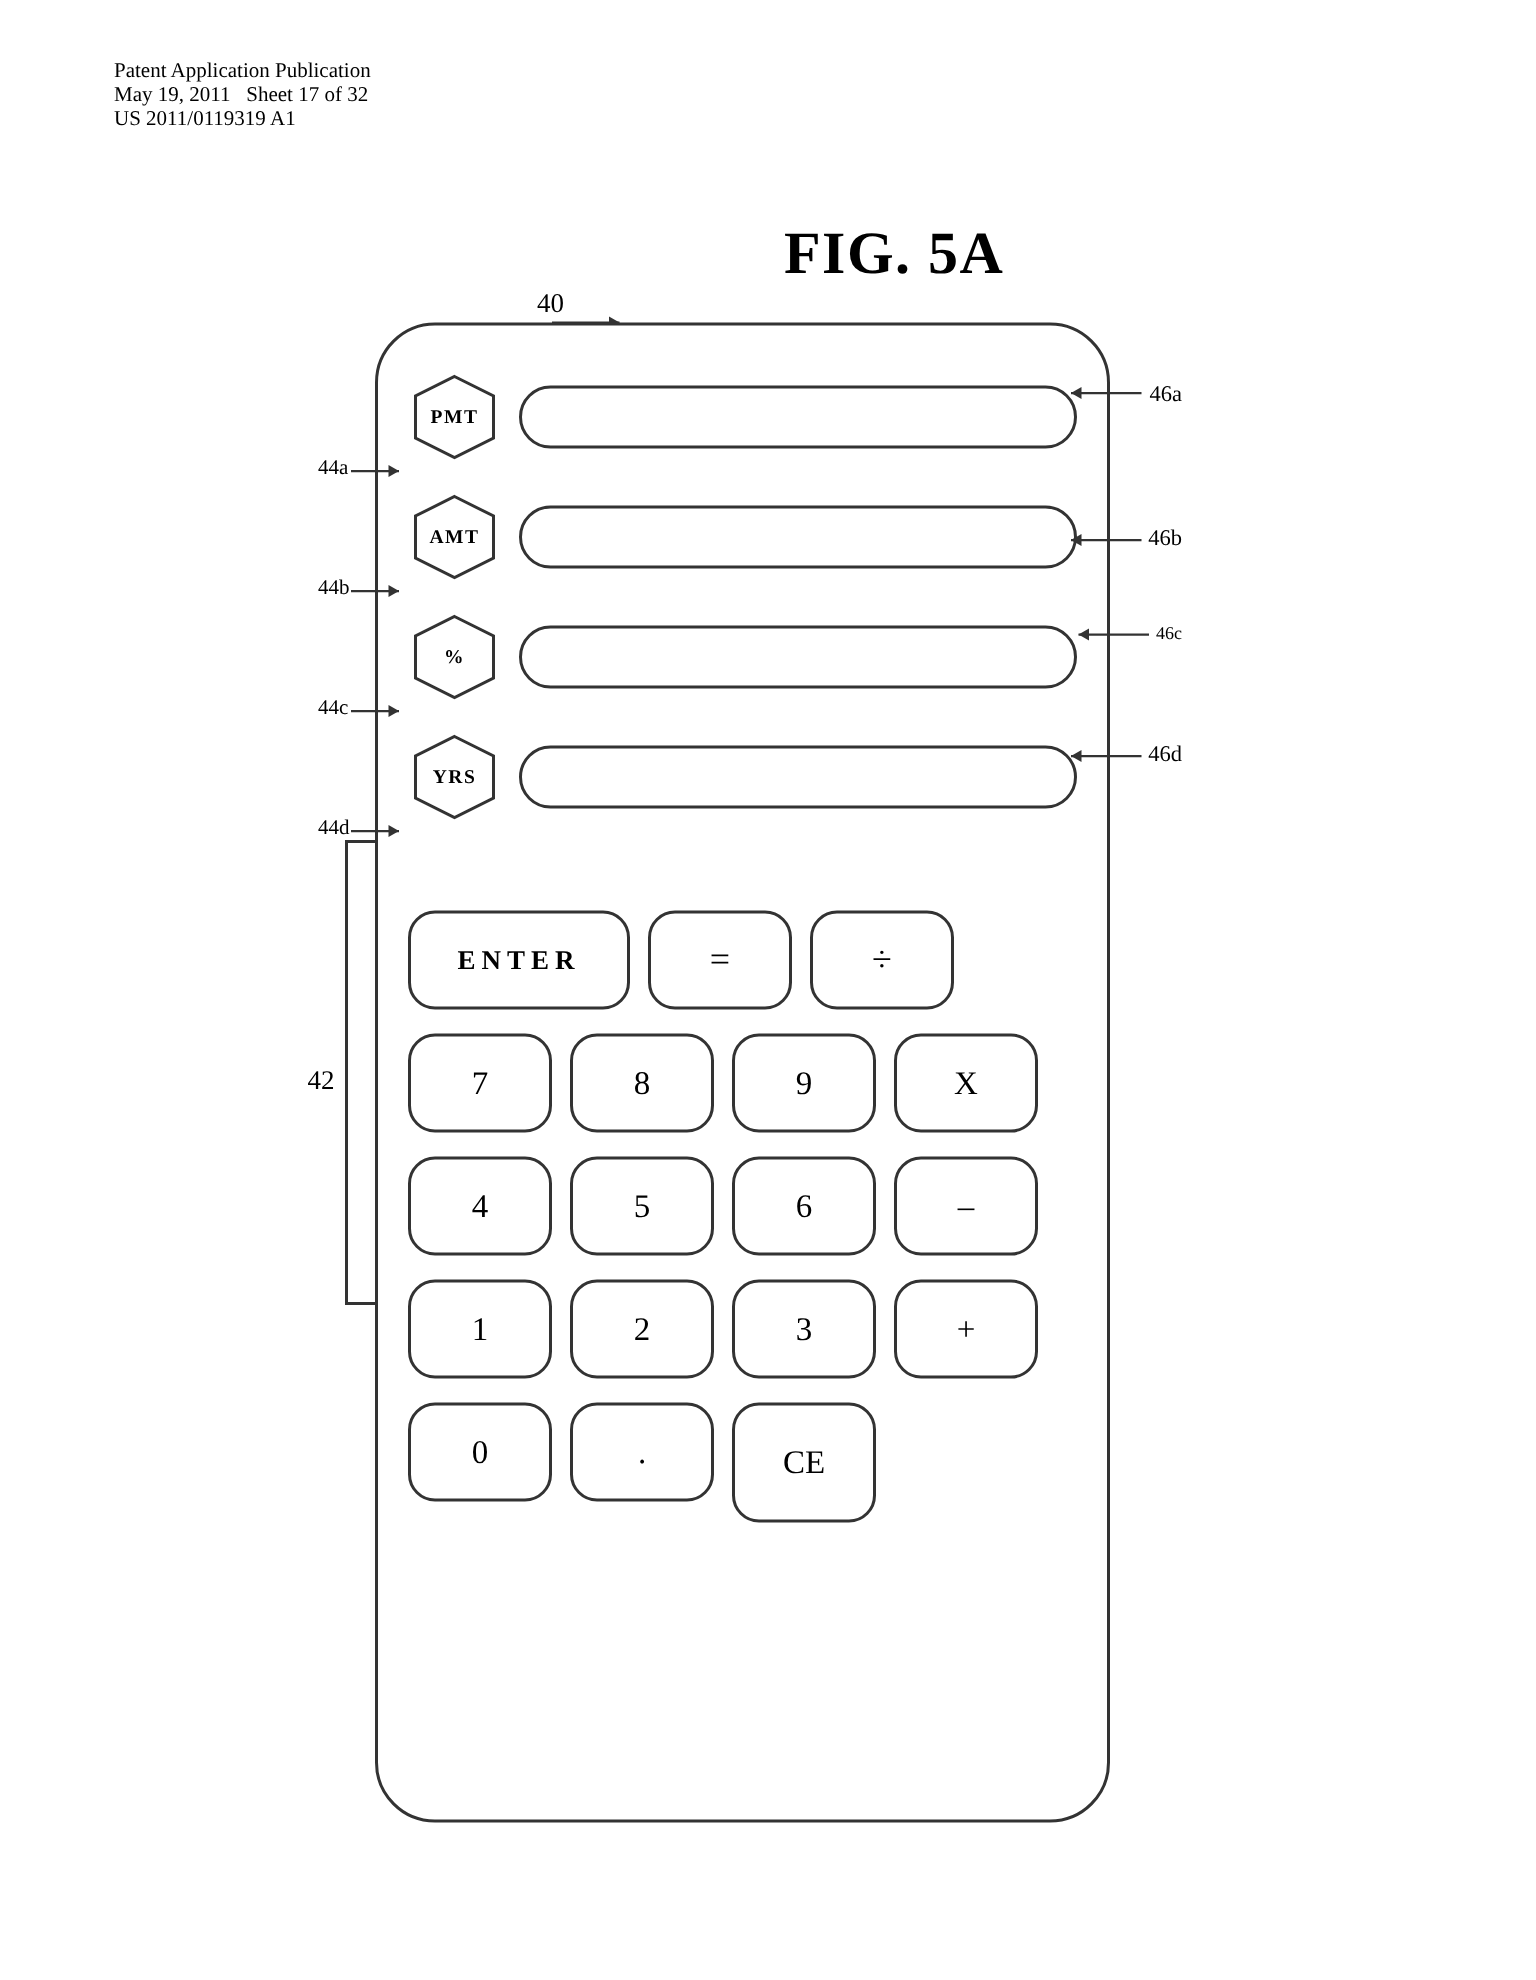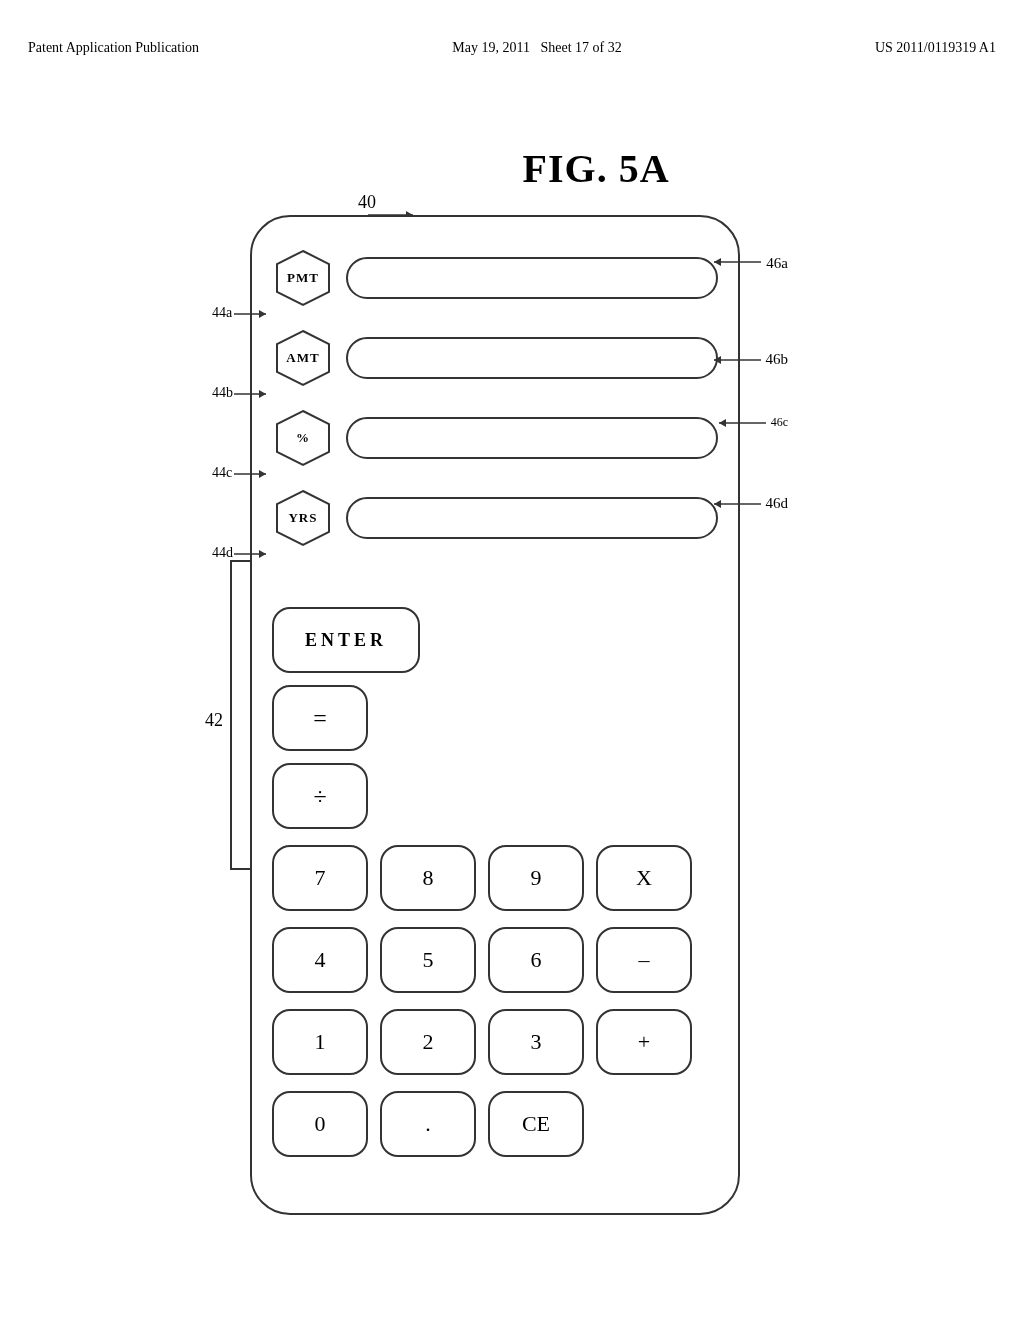--- a/index.html
+++ b/index.html
@@ -13,22 +13,23 @@
     }
 
     
     .header {
       position: absolute;
       top: 40px;
       left: 0;
       right: 0;
       display: flex;
       justify-content: space-between;
-      padding: 0 28px;
+      padding: 0 76px;
       font-size: 14px;
+      flex-direction: column;
     }
 
     
     .fig-title {
       position: absolute;
       top: 145px;
       left: 50%;
       transform: translateX(-20%);
       font-size: 40px;
       font-weight: bold;
@@ -154,21 +155,21 @@
       align-items: center;
       justify-content: center;
       font-size: 18px;
       font-weight: bold;
       letter-spacing: 4px;
       font-family: 'Times New Roman', Times, serif;
       cursor: pointer;
     }
     .key-ce {
       width: 96px;
-      height: 66px;
+      height: 80px;
       border: 2px solid #333;
       border-radius: 18px;
       background: #fff;
       display: flex;
       align-items: center;
       justify-content: center;
       font-size: 22px;
       cursor: pointer;
     }
     .key-onc {
@@ -182,21 +183,20 @@
       justify-content: center;
       font-size: 18px;
       cursor: pointer;
     }
 
     
     .enter-row {
       display: flex;
       gap: 12px;
       margin-bottom: 16px;
-      flex-direction: column;
     }
   </style>
 </head>
 <body>
 
 <div class="header">
   <span>Patent Application Publication</span>
   <span>
     <span>May 19, 2011</span>&nbsp;&nbsp;
     <span>Sheet 17 of 32</span>

